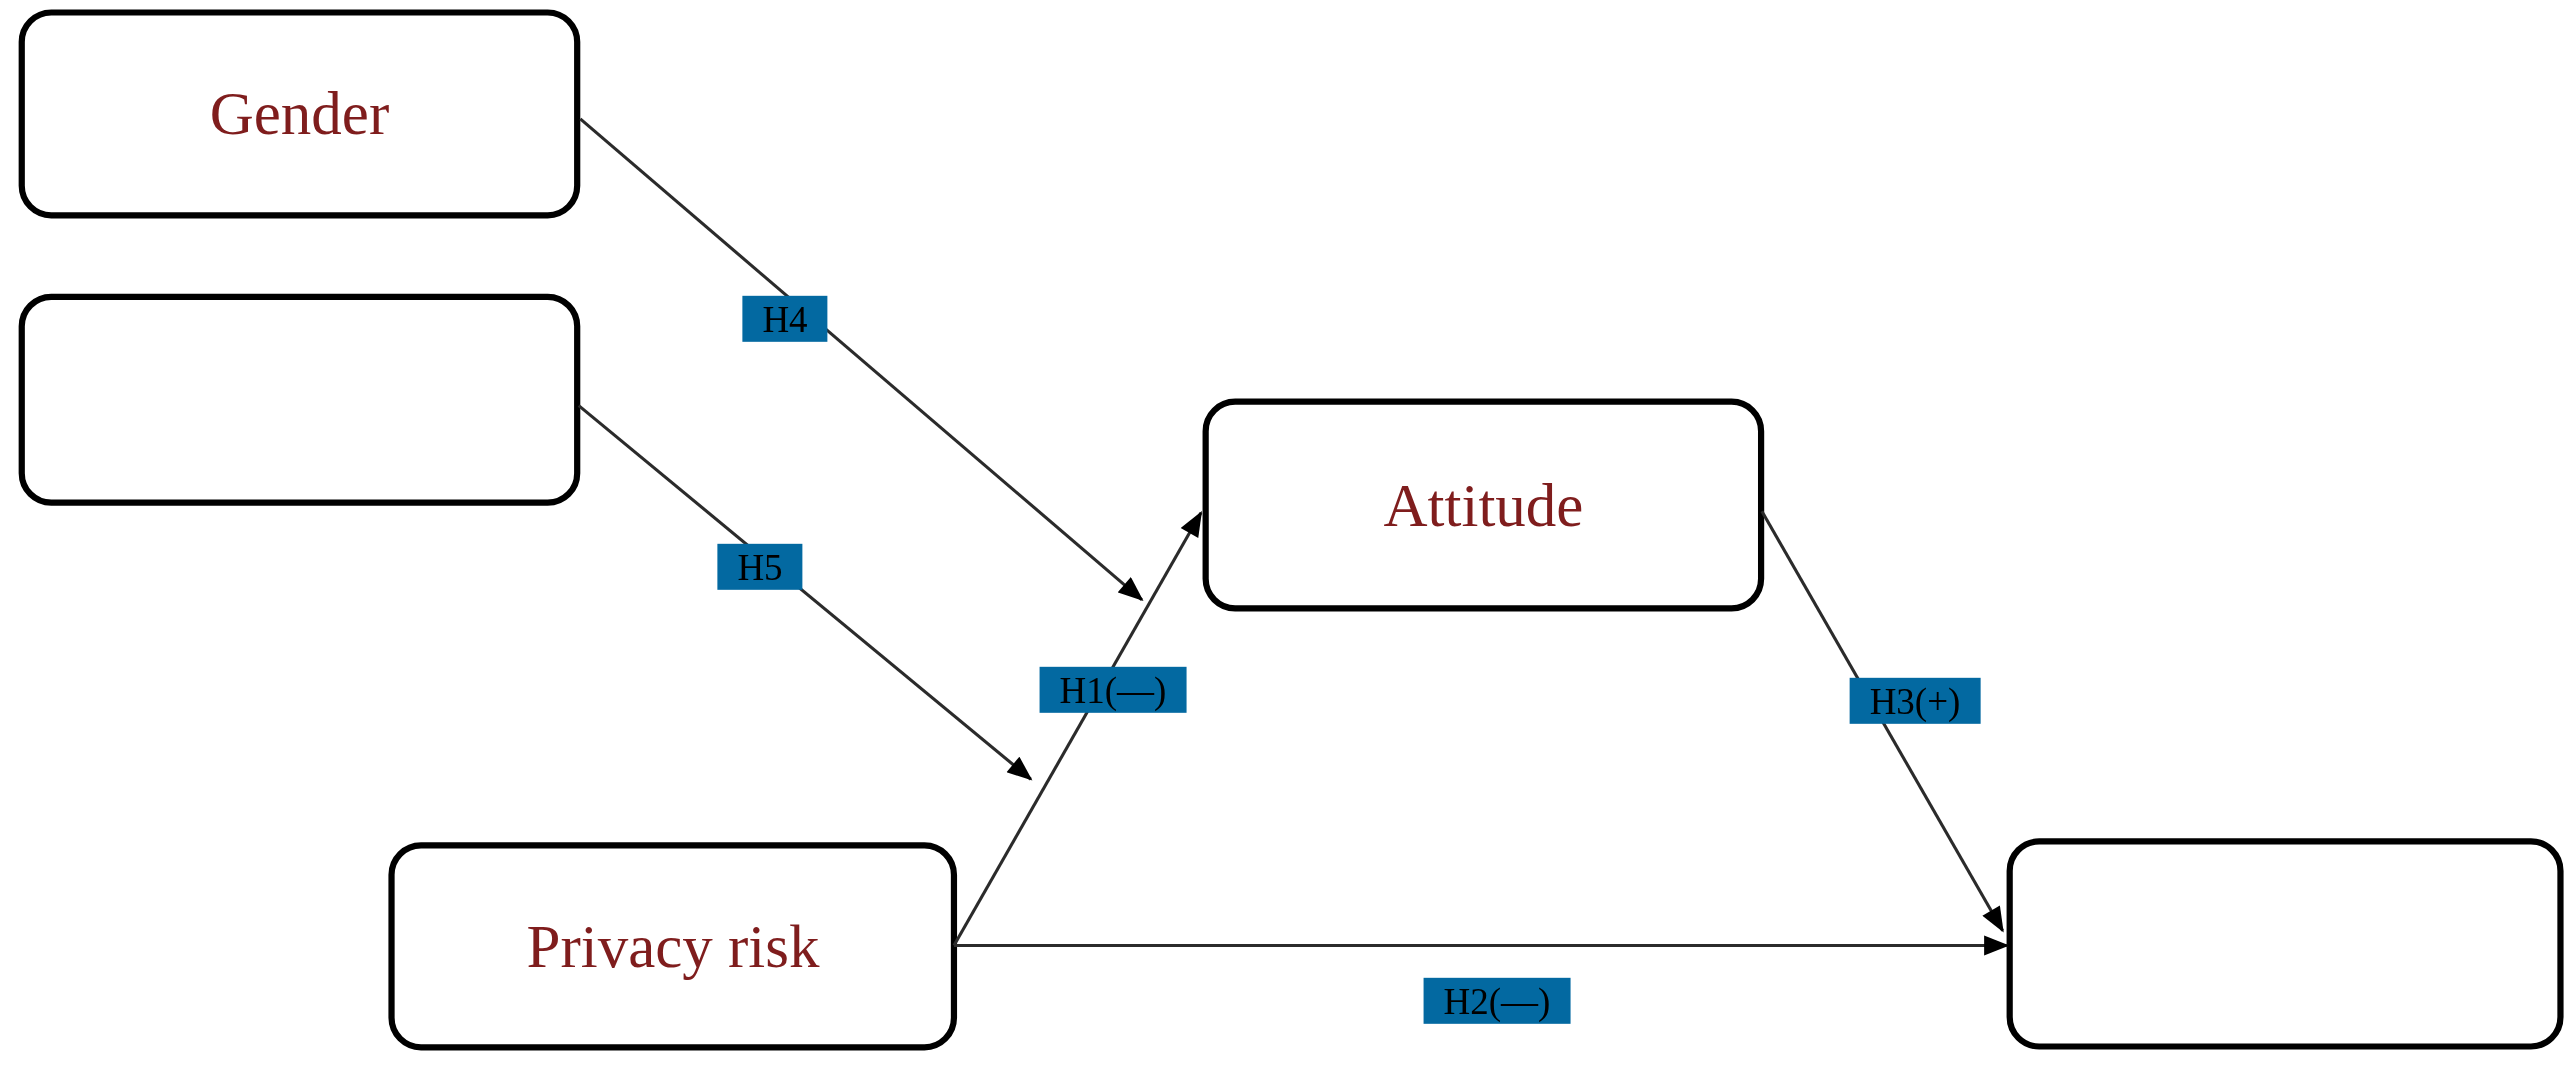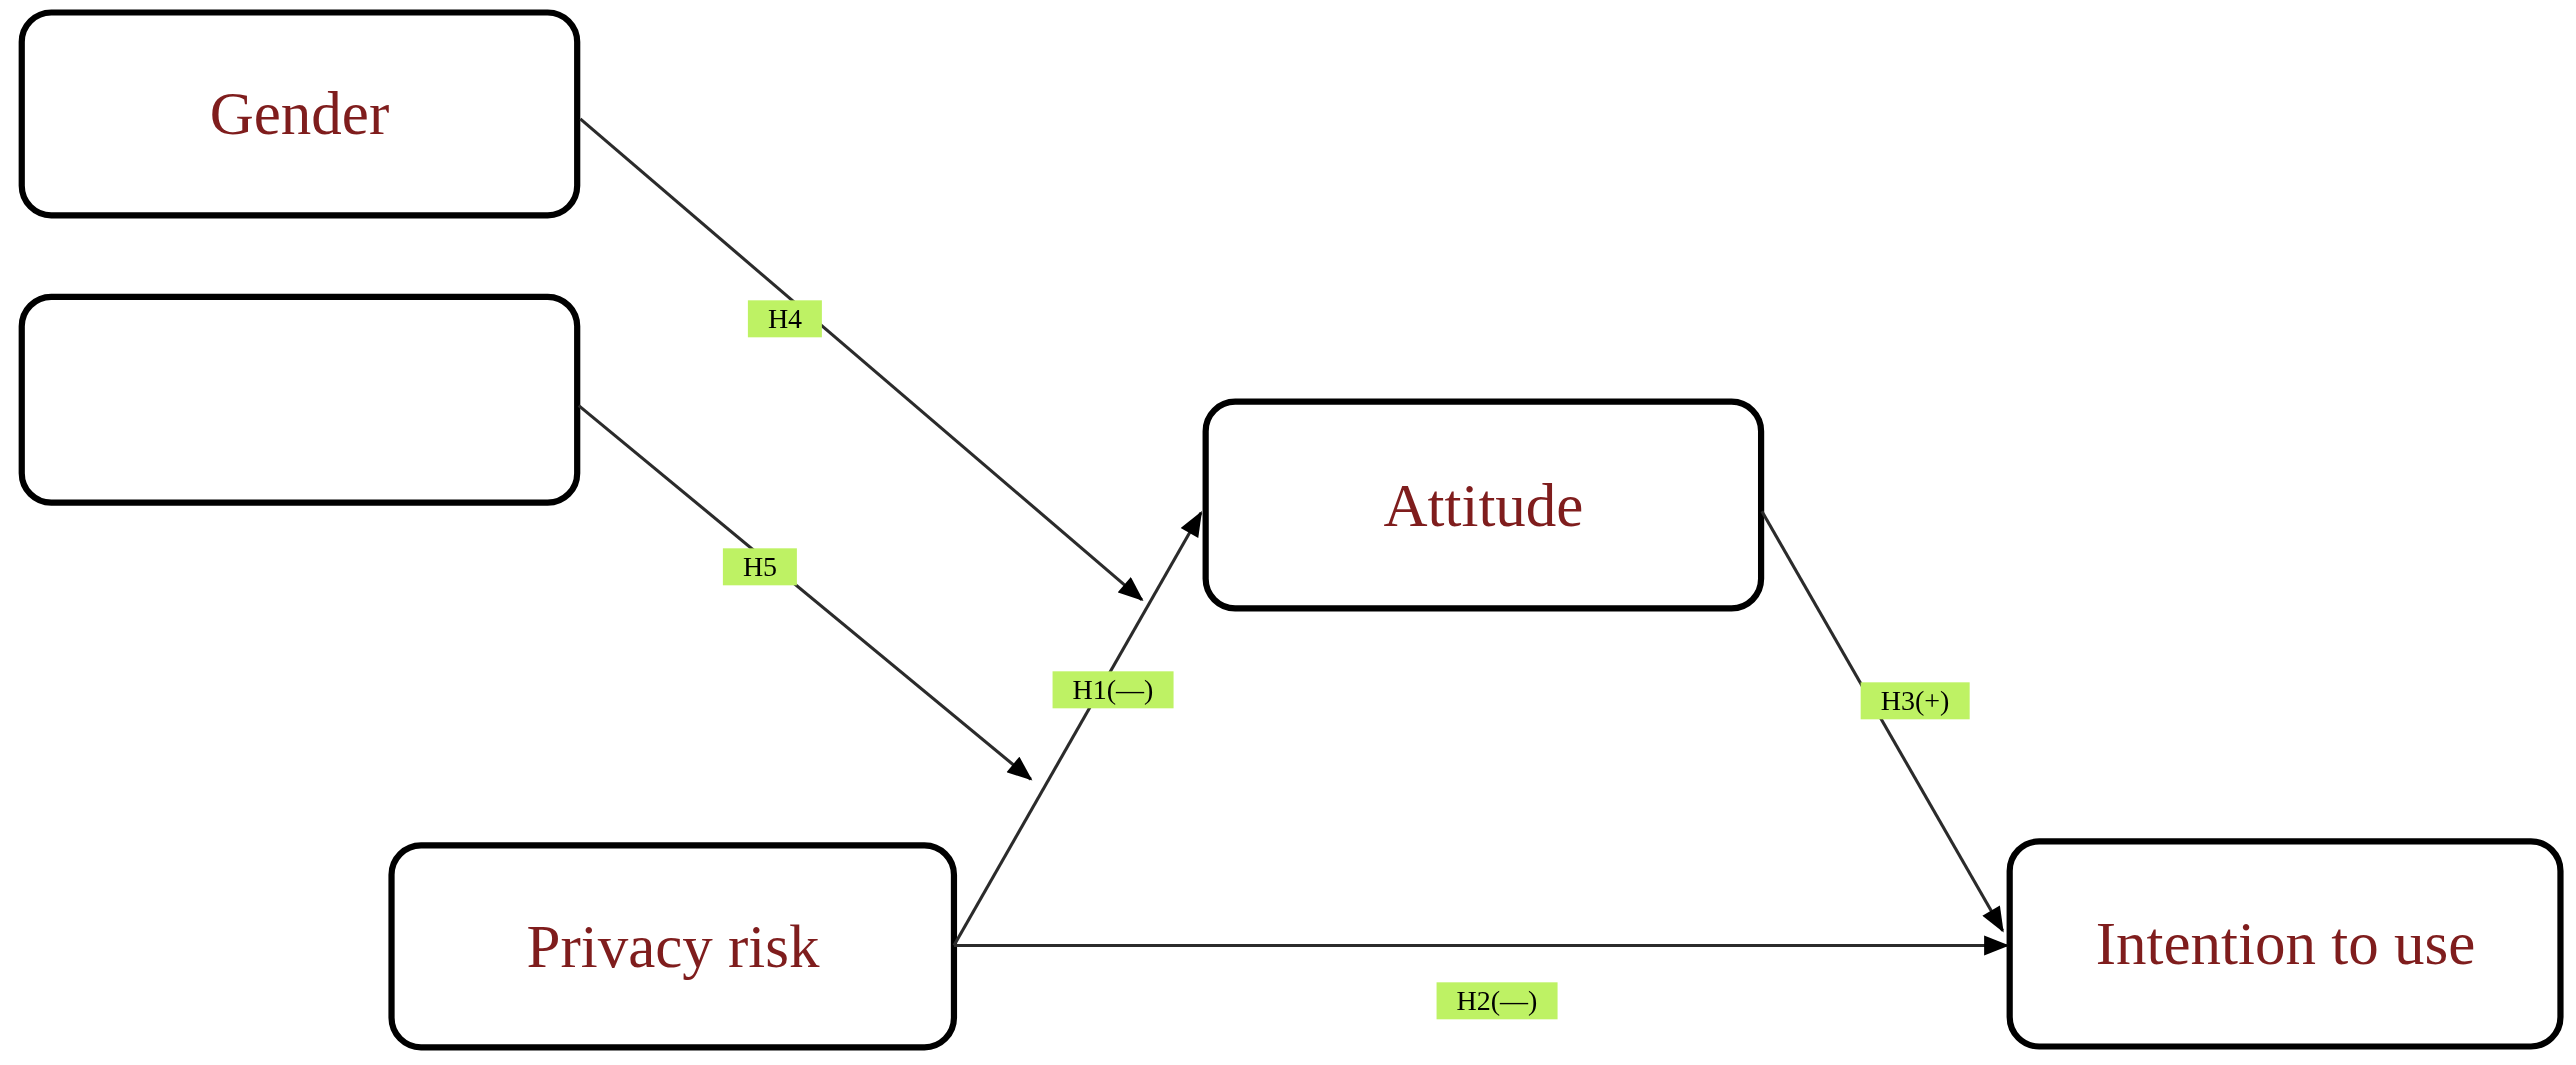--- a/index.html
+++ b/index.html
@@ -28,23 +28,23 @@
     justify-content: center;
     font-size: 61px;
     line-height: 1;
     color: #7f1d1d;
     white-space: nowrap;
     pointer-events: none;
   }
   .edge-label {
     position: absolute;
     transform: translate(-50%, -50%);
-    background: #bef264;
+    background: #0369a1;
     padding: 4.7px 20px;
-    font-size: 28px;
+    font-size: 37px;
     line-height: 1;
     color: #000000;
     white-space: nowrap;
     pointer-events: none;
   }
 </style>
 </head>
 <body>
 
 <div id="canvas">
@@ -69,21 +69,20 @@
     <line x1="2268" y1="658" x2="2578" y2="1198" stroke="#2b2b2b" stroke-width="4" marker-end="url(#arrowhead)"></line>
   </svg>
 
   <div class="node-label" style="left:22px; top:12.4px; width:555px; height:203px;">Gender</div>
 
 
   <div class="node-label" style="left:392px; top:845px; width:562px; height:202px;">Privacy risk</div>
 
   <div class="node-label" style="left:1206px; top:402px; width:555px; height:207px;text-align:right;">Attitude</div>
 
-  <div class="node-label" style="left:2010px; top:841px; width:551px; height:205px;">Intention to use</div>
 
   <div class="edge-label" style="left:785px; top:319px;">H4</div>
 
   <div class="edge-label" style="left:760px; top:567px;">H5</div>
 
   <div class="edge-label" style="left:1113px; top:690px;">H1(—)</div>
 
   <div class="edge-label" style="left:1497px; top:1001px;">H2(—)</div>
 
   <div class="edge-label" style="left:1915px; top:701px;">H3(+)</div>

